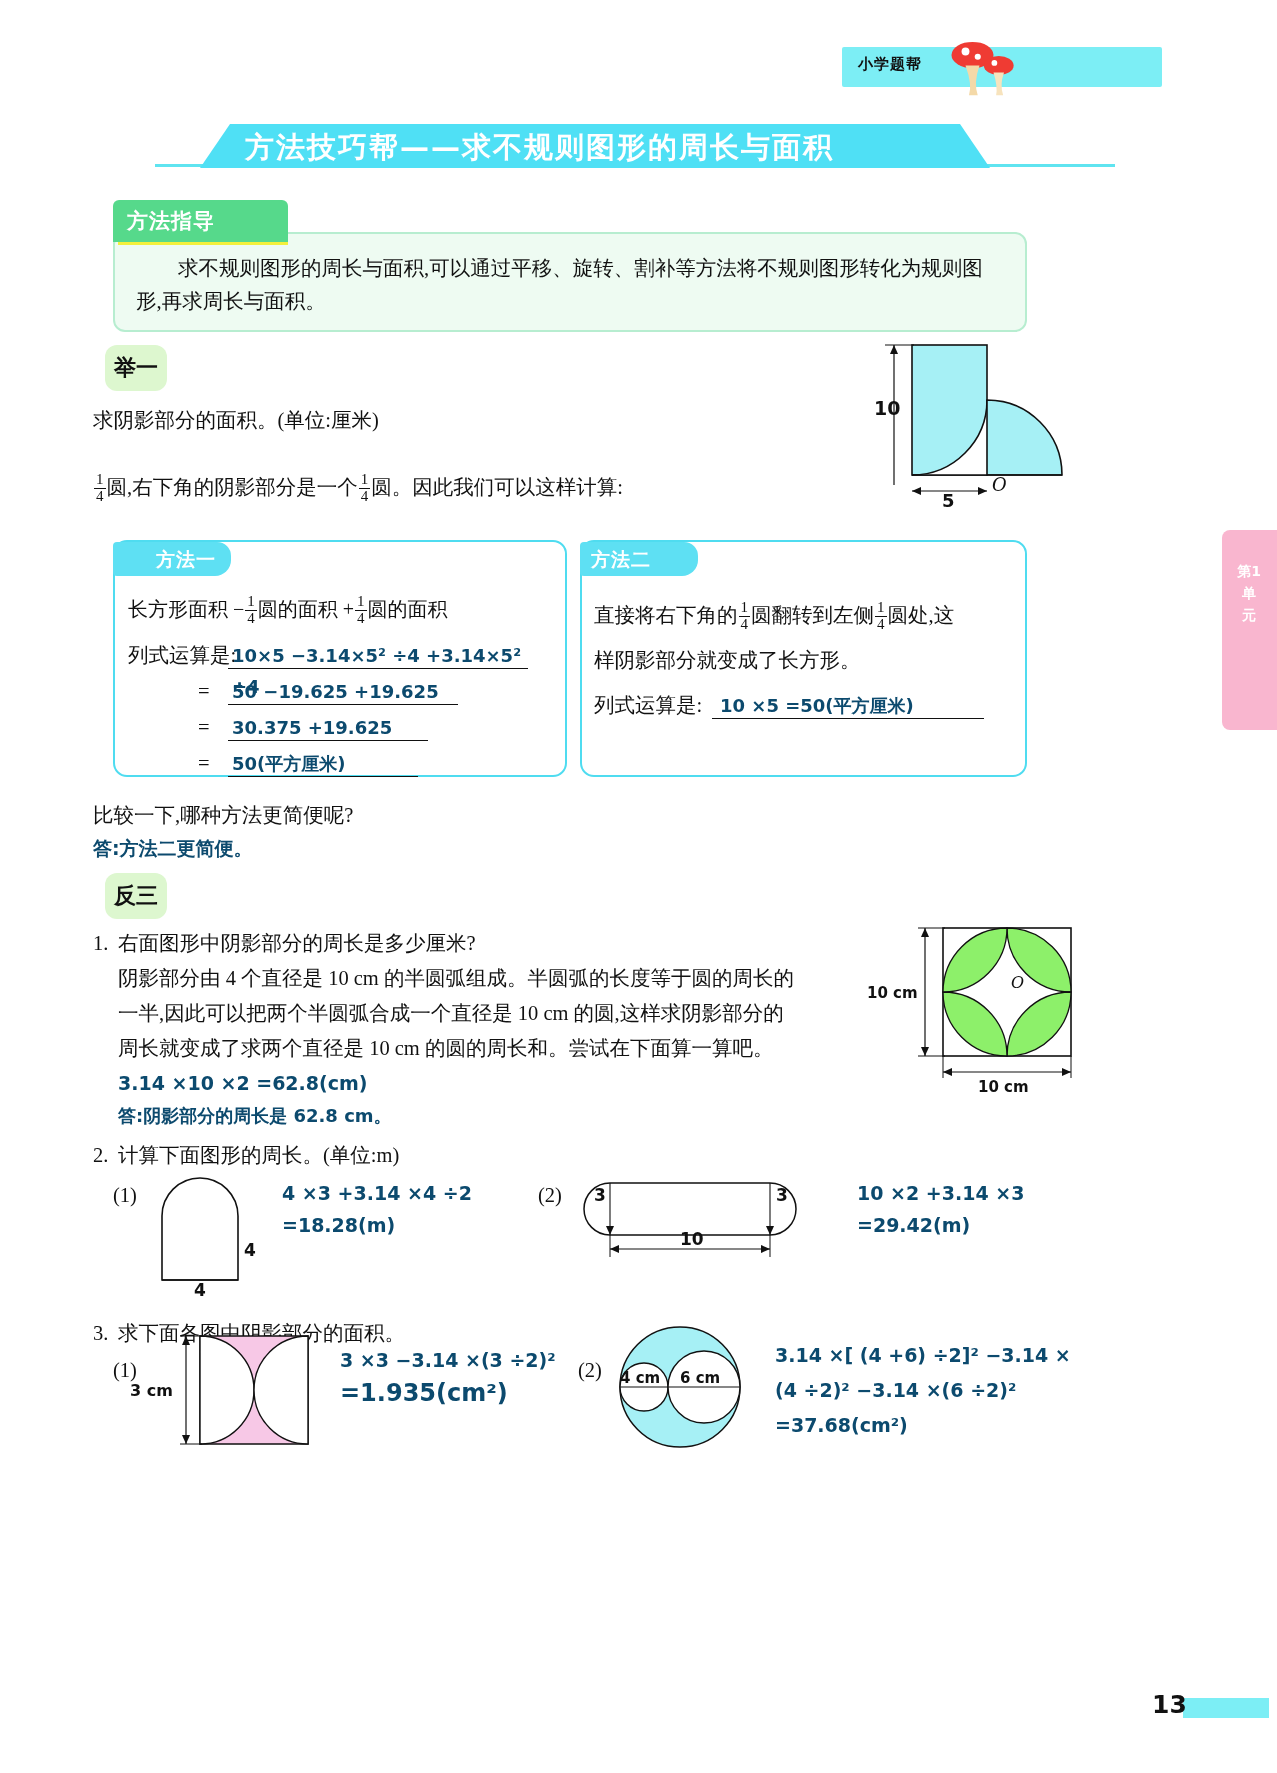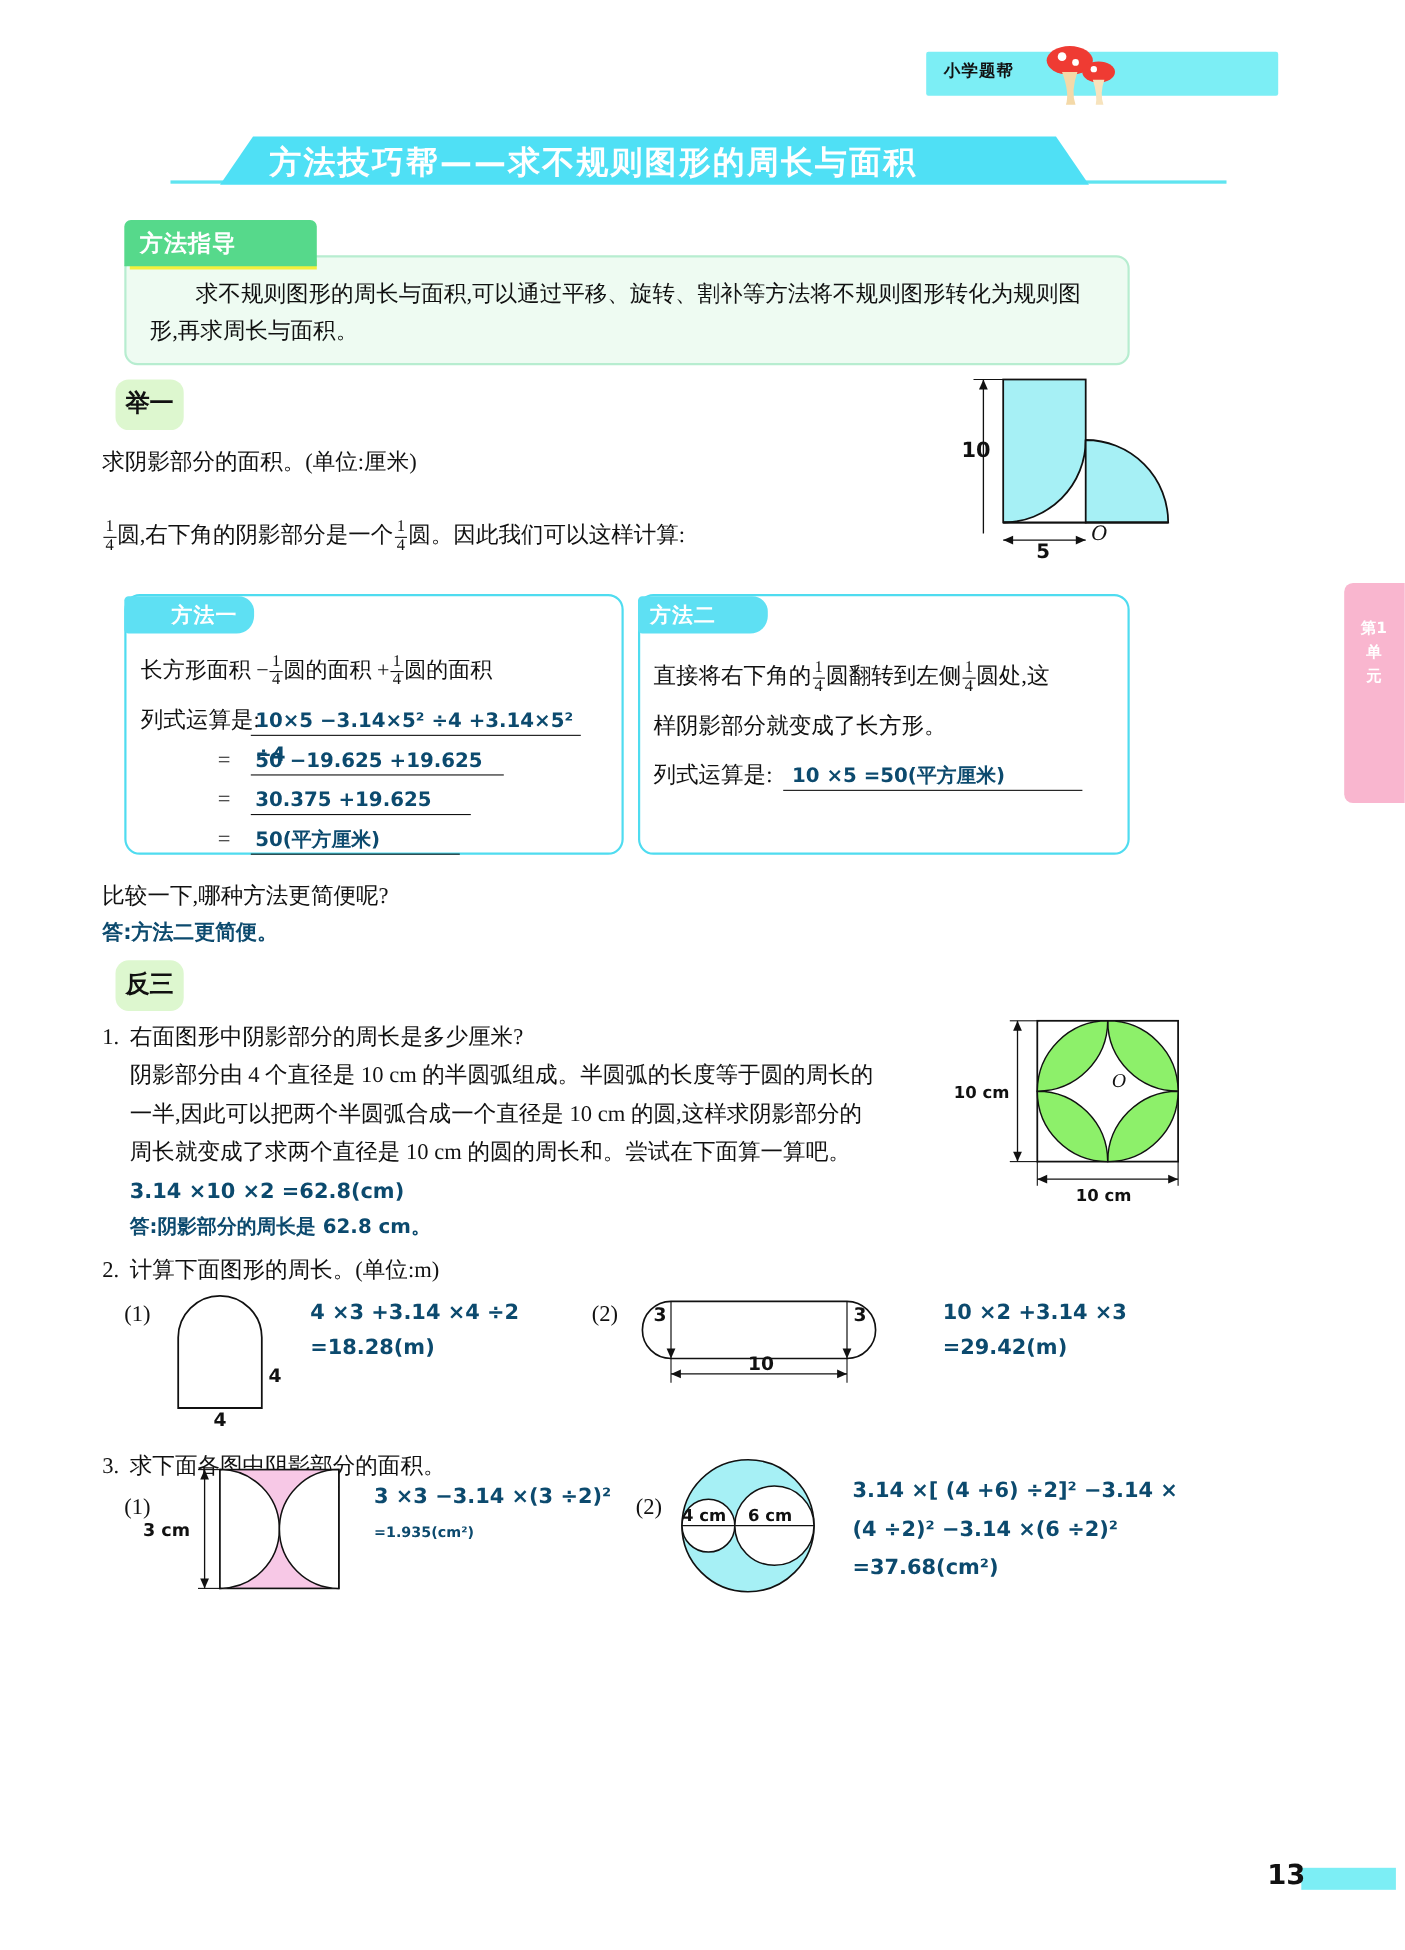--- a/index.html
+++ b/index.html
@@ -289,21 +289,21 @@
     <path d="M136 6 A54 54 0 0 0 136 114 Z" fill="#ffffff" stroke="#111" stroke-width="1.4"></path>
 
     <line x1="14" y1="6" x2="14" y2="114" stroke="#111" stroke-width="1.2"></line>
     <path d="M14 6 l-4 9 l8 0 z" fill="#111"></path>
     <path d="M14 114 l-4 -9 l8 0 z" fill="#111"></path>
     <line x1="8" y1="6" x2="30" y2="6" stroke="#111" stroke-width="1"></line>
     <line x1="8" y1="114" x2="30" y2="114" stroke="#111" stroke-width="1"></line>
     <text x="-42" y="66" font-size="16" font-weight="bold" fill="#111" font-family="DejaVu Sans, Liberation Sans, sans-serif">3 cm</text>
   </svg>
   <div class="t pink" style="left:340px;top:1345px;width:280px;font-size:19px;">3 ×3 −3.14 ×(3 ÷2)²</div>
-  <div class="t pink" style="left:340px;top:1378px;width:280px;font-size:13px;">=1.935(cm²)</div>
+  <div class="t pink" style="left:340px;top:1378px;width:280px;font-size:24px;">=1.935(cm²)</div>
 
   <div class="t" style="left:578px;top:1355px;">(2)</div>
 
   <svg class="fig" style="left:608px;top:1325px;" width="160" height="135" viewBox="0 0 160 135">
     <circle cx="72" cy="62" r="60" fill="#a6f0f5" stroke="#111" stroke-width="1.5"></circle>
     <circle cx="36" cy="62" r="24" fill="#ffffff" stroke="#111" stroke-width="1.4"></circle>
     <circle cx="96" cy="62" r="36" fill="#ffffff" stroke="#111" stroke-width="1.4"></circle>
     <line x1="12" y1="62" x2="132" y2="62" stroke="#111" stroke-width="1.1"></line>
     <text x="12" y="58" font-size="15" font-weight="bold" fill="#111" font-family="DejaVu Sans, Liberation Sans, sans-serif">4 cm</text>
     <text x="72" y="58" font-size="15" font-weight="bold" fill="#111" font-family="DejaVu Sans, Liberation Sans, sans-serif">6 cm</text>

